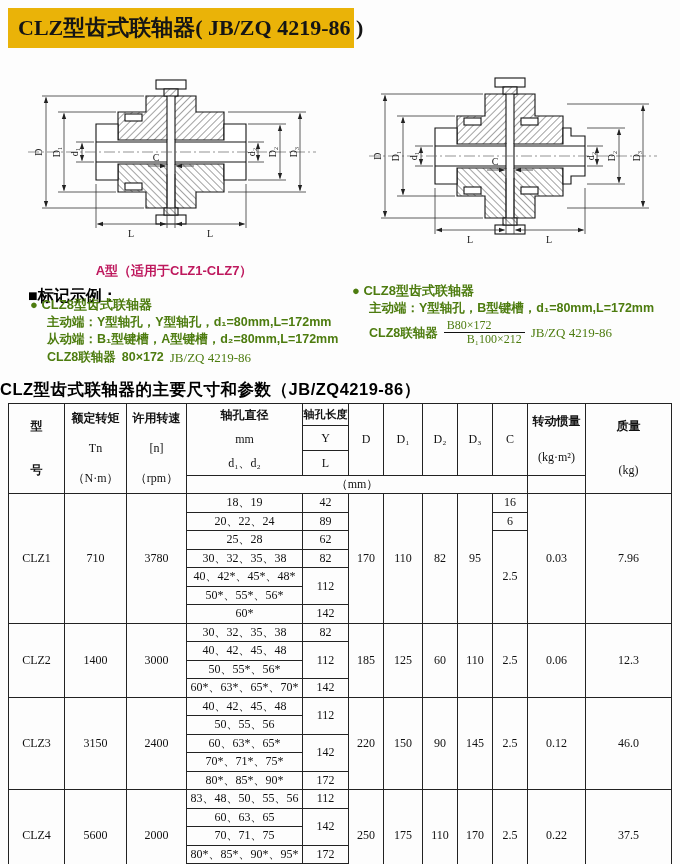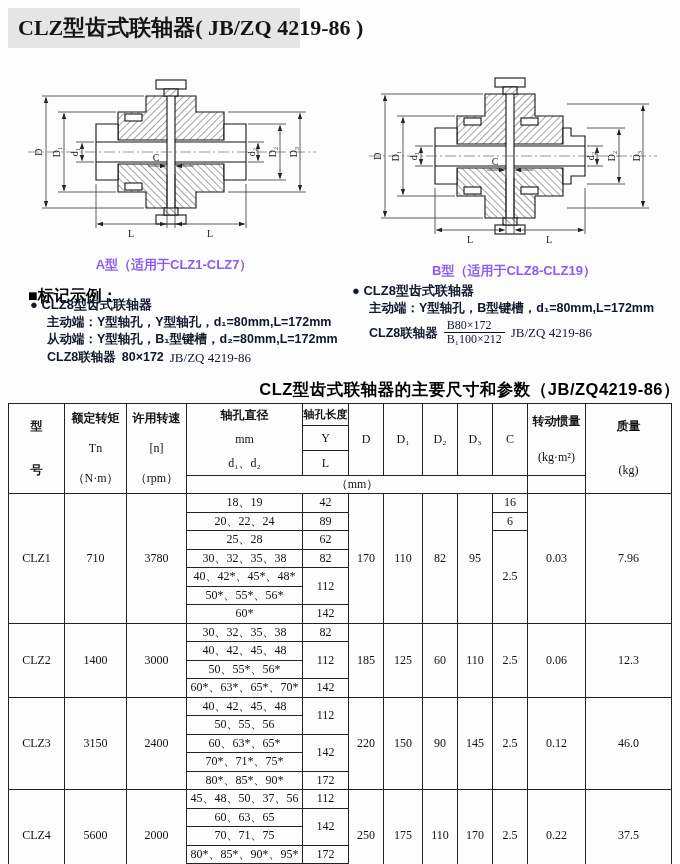--- a/index.html
+++ b/index.html
@@ -1,55 +1,55 @@
 <!DOCTYPE html>
 <html><head>
 <meta charset="utf-8">
 <style>
   html,body{margin:0;padding:0;}
   body{
     width:680px;height:864px;position:relative;background:#fdfdfd;
     font-family:"Liberation Sans",sans-serif;color:#111;overflow:hidden;
   }
   .title-box{
-    position:absolute;left:8px;top:8px;width:292px;height:40px;
-    background:#e5e5e5;display:flex;align-items:center;box-sizing:border-box;
+    position:absolute;left:8px;top:8px;width:346px;height:40px;
+    background:#eab308;display:flex;align-items:center;box-sizing:border-box;
     padding-left:10px;
   }
   .title-box span{
     font-family:"Liberation Serif",serif;font-weight:bold;font-size:22px;color:#151515;
     white-space:nowrap;
   }
   .figures{position:absolute;top:54px;left:0;width:680px;height:226px;display:flex;}
   .figure{position:relative;}
   .fig-a{width:348px;}
   .fig-b{width:332px;}
   .figure svg{display:block;margin:0 auto;}
   .fig-caption{
-    text-align:center;font-weight:bold;font-size:13px;margin-top:0px;color:#8b5cf6;
+    text-align:center;font-weight:bold;font-size:13px;margin-top:6px;color:#be185d;
   }
   .dim-text{font-family:"Liberation Serif",serif;font-size:10px;fill:#222;}
   .marking-heading{
     position:absolute;left:28px;top:274px;font-weight:bold;font-size:16px;color:#000;margin-top:12px;
   }
-  .mark-block{position:absolute;font-weight:bold;font-size:12.5px;line-height:1.32;color:#0f172a;}
+  .mark-block{position:absolute;font-weight:bold;font-size:12.5px;line-height:1.32;color:#4d7c0f;}
   .mark-left{left:30px;top:296px;width:322px;}
   .mark-right{left:352px;top:282px;width:328px;}
   .mark-title{font-size:13px;margin-bottom:1px;}
   .mark-indent{padding-left:17px;}
   .std{font-family:"Liberation Serif",serif;font-weight:normal;font-size:13px;}
   .desig-line{margin-top:2px;display:flex;align-items:center;gap:6px;}
   .frac{
     display:inline-block;text-align:left;font-family:"Liberation Serif",serif;
     font-weight:normal;font-size:12px;line-height:1.15;vertical-align:middle;
   }
   .frac .top{border-bottom:1px solid #111;padding:0 3px;}
-  .frac .bot{padding:0 3px;}
+  .frac .bot{padding:0 3px;margin-left:20px;}
   .table-title{
-    position:absolute;top:379px;left:0;width:680px;text-align:right;
+    position:absolute;top:379px;left:0;width:680px;text-align:left;
     font-weight:bold;font-size:16.5px;color:#000;letter-spacing:0.5px;
   }
   table.spec{
     position:absolute;top:403px;left:8px;width:664px;border-collapse:collapse;
     table-layout:fixed;border:1.5px solid #111;
   }
   table.spec td{
     border:1px solid #232323;padding:0;text-align:center;vertical-align:middle;
     overflow:hidden;
   }
@@ -194,33 +194,32 @@
       <text class="dim-text" x="25" y="105" text-anchor="middle" transform="rotate(-90,25,102)">D</text>
       <text class="dim-text" x="43" y="105" text-anchor="middle" transform="rotate(-90,43,102)">D₁</text>
       <text class="dim-text" x="61" y="105" text-anchor="middle" transform="rotate(-90,61,102)" font-size="9">d₁</text>
       <text class="dim-text" x="142" y="111" text-anchor="middle">C</text>
       <text class="dim-text" x="238" y="105" text-anchor="middle" transform="rotate(-90,238,102)" font-size="9">d₂</text>
       <text class="dim-text" x="259" y="105" text-anchor="middle" transform="rotate(-90,259,102)">D₂</text>
       <text class="dim-text" x="284" y="105" text-anchor="middle" transform="rotate(-90,284,102)">D₃</text>
       <text class="dim-text" x="117" y="189" text-anchor="middle">L</text>
       <text class="dim-text" x="196" y="189" text-anchor="middle">L</text>
     </svg>
-    <div class="fig-caption">B型（适用于CLZ8-CLZ19）</div>
   </div>
 </div>
 
 <div class="marking-heading">■标记示例：</div>
 
 <div class="mark-block mark-left">
   <div class="mark-title">
     <span>●</span>
     <span>CLZ8型齿式联轴器</span>
   </div>
   <div class="mark-indent">主动端：Y型轴孔，Y型轴孔，d₁=80mm,L=172mm</div>
-  <div class="mark-indent">从动端：Y型轴孔，B₁型键槽，d₂=80mm,L=172mm</div>
+  <div class="mark-indent">从动端：B₁型键槽，A型键槽，d₂=80mm,L=172mm</div>
   <div class="mark-indent desig-line">
     <span>CLZ8联轴器</span>
     <span>80×172</span>
     <span class="std">JB/ZQ 4219-86</span>
   </div>
 </div>
 
 <div class="mark-block mark-right">
   <div class="mark-title">
     <span>●</span>
@@ -403,21 +402,21 @@
         <td class="num bores">70*、71*、75*</td>
       </tr>
       <tr>
         <td class="num bores">80*、85*、90*</td>
         <td class="num">172</td>
       </tr>
       <tr>
         <td class="num" rowspan="5">CLZ4</td>
         <td class="num" rowspan="5">5600</td>
         <td class="num" rowspan="5">2000</td>
-        <td class="num bores">45、48、50、37、56</td>
+        <td class="num bores">83、48、50、55、56</td>
         <td class="num">112</td>
         <td class="num" rowspan="5">250</td>
         <td class="num" rowspan="5">175</td>
         <td class="num" rowspan="5">110</td>
         <td class="num" rowspan="5">170</td>
         <td class="num" rowspan="5">2.5</td>
         <td class="num" rowspan="5">0.22</td>
         <td class="num" rowspan="5">37.5</td>
       </tr>
       <tr>

